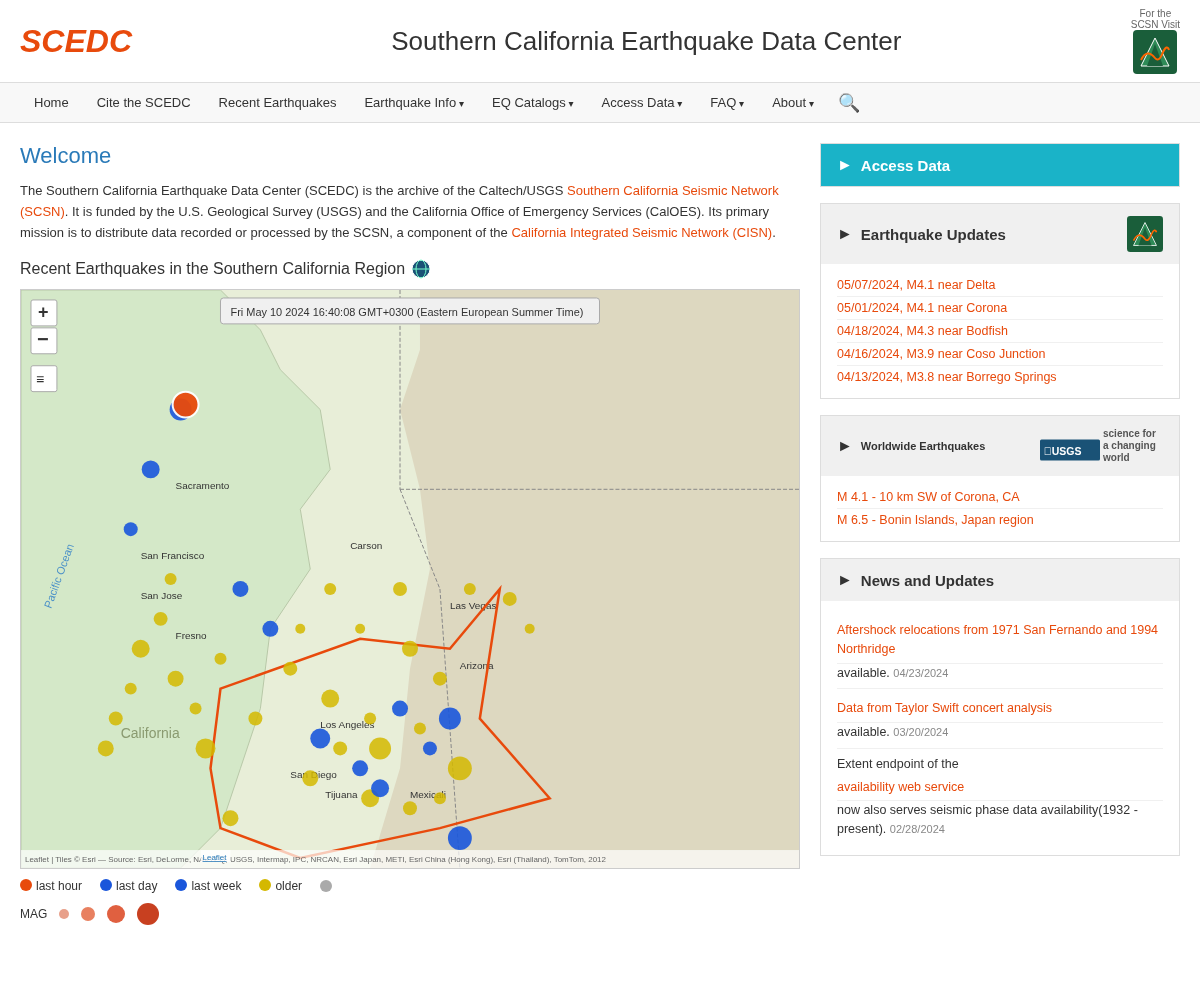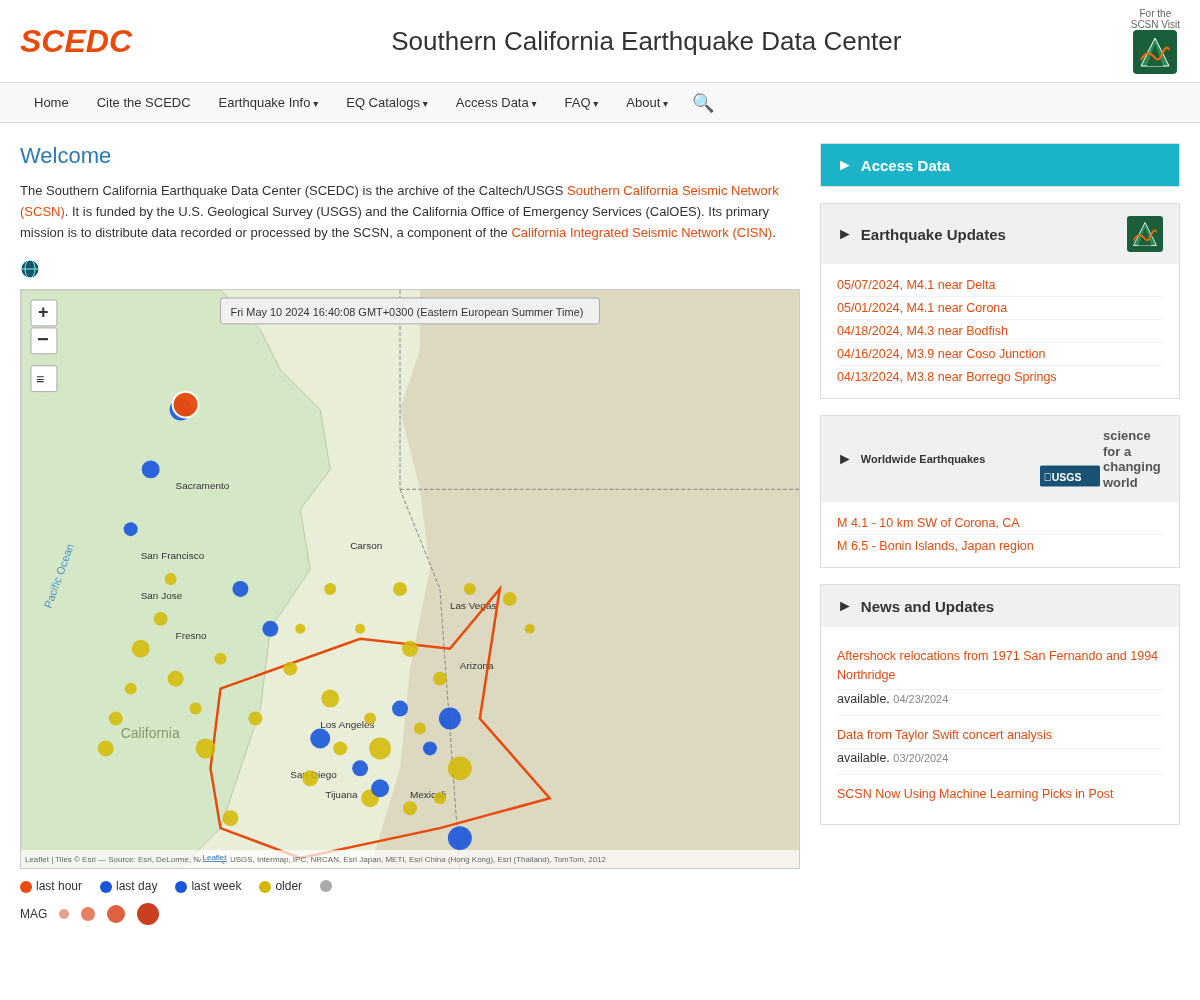--- a/index.html
+++ b/index.html
@@ -30,21 +30,21 @@
 
     
     #map-title { font-size: 16px; font-weight: 400; margin-bottom: 10px; color: #333; display: flex; align-items: center; gap: 6px; }
     #map-container { position: relative; width: 100%; height: 580px; border: 1px solid #ccc; background: #e8f0e8; overflow: hidden; }
 
     
     #map-svg { position: absolute; top: 0; left: 0; width: 100%; height: 100%; }
 
     
     #legend { display: flex; gap: 20px; margin-top: 10px; align-items: center; font-size: 12px; }
-    .legend-item { display: flex; align-items: flex-end; gap: 4px; }
+    .legend-item { display: flex; align-items: flex-start; gap: 4px; }
     .legend-dot { width: 12px; height: 12px; border-radius: 50%; }
 
     
     .sidebar-block { margin-bottom: 16px; border: 1px solid #ddd; }
     .sidebar-header { padding: 12px 16px; display: flex; align-items: center; gap: 8px; font-size: 15px; font-weight: 600; cursor: pointer; }
     .sidebar-header.blue { background: #1ab3c8; color: #fff; }
     .sidebar-header.gray { background: #f0f0f0; color: #333; }
     .sidebar-content { padding: 10px 16px; }
     .sidebar-content a { display: block; color: #e84a0c; text-decoration: none; font-size: 12.5px; padding: 4px 0; border-bottom: 1px solid #f0f0f0; }
     .sidebar-content a:last-child { border-bottom: none; }
@@ -69,20 +69,21 @@
       <polygon points="22,8 36,36 8,36" fill="#2e8b57" stroke="#fff" stroke-width="1"></polygon>
       <polygon points="22,14 30,36 14,36" fill="#1a5e3a"></polygon>
       <path d="M8,30 Q14,18 22,28 Q26,33 30,22 Q34,14 36,20" fill="none" stroke="#ff6600" stroke-width="2"></path>
     </svg>
   </div>
 </div>
 
 <nav>
   <a href="#">Home</a>
   <a href="#">Cite the SCEDC</a>
+  <a href="#">Recent Earthquakes</a>
   <div class="nav-dropdown">
     <a href="#">Earthquake Info</a>
   </div>
   <div class="nav-dropdown">
     <a href="#">EQ Catalogs</a>
   </div>
   <div class="nav-dropdown">
     <a href="#">Access Data</a>
   </div>
   <div class="nav-dropdown">
@@ -99,20 +100,21 @@
   <div id="left">
     <h2 id="welcome-title">Welcome</h2>
     <p id="welcome-text" style="font-size:13px;line-height:1.6;color:#333;">
       The Southern California Earthquake Data Center (SCEDC) is the archive of the Caltech/USGS
       <a href="#" style="color:#e84a0c;text-decoration:none;">Southern California Seismic Network (SCSN)</a>.
       It is funded by the U.S. Geological Survey (USGS) and the California Office of Emergency Services (CalOES). Its primary mission is to distribute data recorded or processed by the SCSN, a component of the
       <a href="#" style="color:#e84a0c;text-decoration:none;">California Integrated Seismic Network (CISN)</a>.
     </p>
 
     <div id="map-title" style="font-size:16px;font-weight:400;margin-bottom:10px;color:#333;display:flex;align-items:center;gap:6px;">
+      <span>Recent Earthquakes in the Southern California Region</span>
 
       <svg width="20" height="20" viewBox="0 0 20 20">
         <circle cx="10" cy="10" r="9" fill="#1a5276" stroke="#fff" stroke-width="1"></circle>
         <ellipse cx="10" cy="10" rx="5" ry="9" fill="none" stroke="#7fc" stroke-width="1"></ellipse>
         <line x1="1" y1="10" x2="19" y2="10" stroke="#7fc" stroke-width="1"></line>
       </svg>
     </div>
 
     <div id="map-container">
 
@@ -284,21 +286,21 @@
         <div style="display:flex;align-items:center;gap:8px;">
           <span style="font-size:16px;color:#333;">►</span>
           <span style="font-weight:600;color:#333;font-size:11px;">Worldwide Earthquakes</span>
         </div>
 
         <div style="display:flex;align-items:flex-end;gap:3px;margin-left:auto;">
           <svg width="60" height="28" viewBox="0 0 80 28">
             <rect width="80" height="28" fill="#1a5276" rx="2"></rect>
             <text x="5" y="20" fill="#fff" font-size="14" font-weight="bold">USGS</text>
           </svg>
-          <div style="font-size:13px;color:#555;line-height:1.2;max-width:60px;">science for a changing world</div>
+          <div style="font-size:10px;color:#555;line-height:1.2;max-width:60px;">science for a changing world</div>
         </div>
       </div>
       <div class="sidebar-content">
         <a href="#">M 4.1 - 10 km SW of Corona, CA</a>
         <a href="#">M 6.5 - Bonin Islands, Japan region</a>
       </div>
     </div>
 
     <div class="sidebar-block">
       <div class="sidebar-header gray">
@@ -313,20 +315,21 @@
           </span>
         </div>
         <div class="news-item">
           <span class="news-text">
             <a href="#">Data from Taylor Swift concert analysis</a>
             available. <span class="news-date">03/20/2024</span>
           </span>
         </div>
         <div class="news-item">
           <span class="news-text">
-            <a href="#">SCSN Now Using Machine Learning Picks in Post</a>
+            Extent endpoint of the <a href="#">availability web service</a>
+            now also serves seismic phase data availability(1932 - present). <span class="news-date">02/28/2024</span>
           </span>
         </div>
       </div>
     </div>
 
   </div>
 </div>
 
 </body></html>

